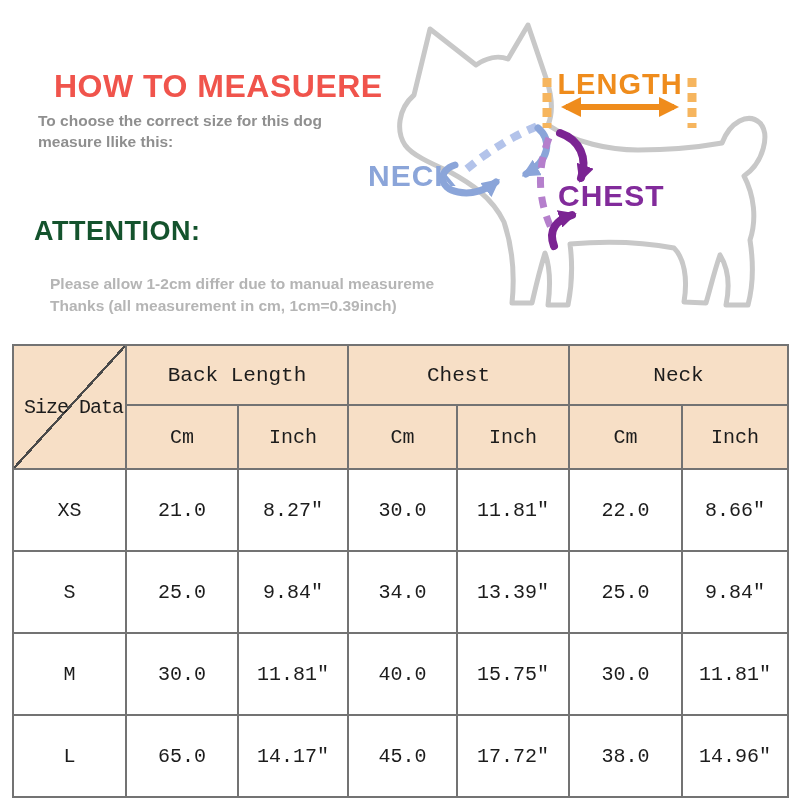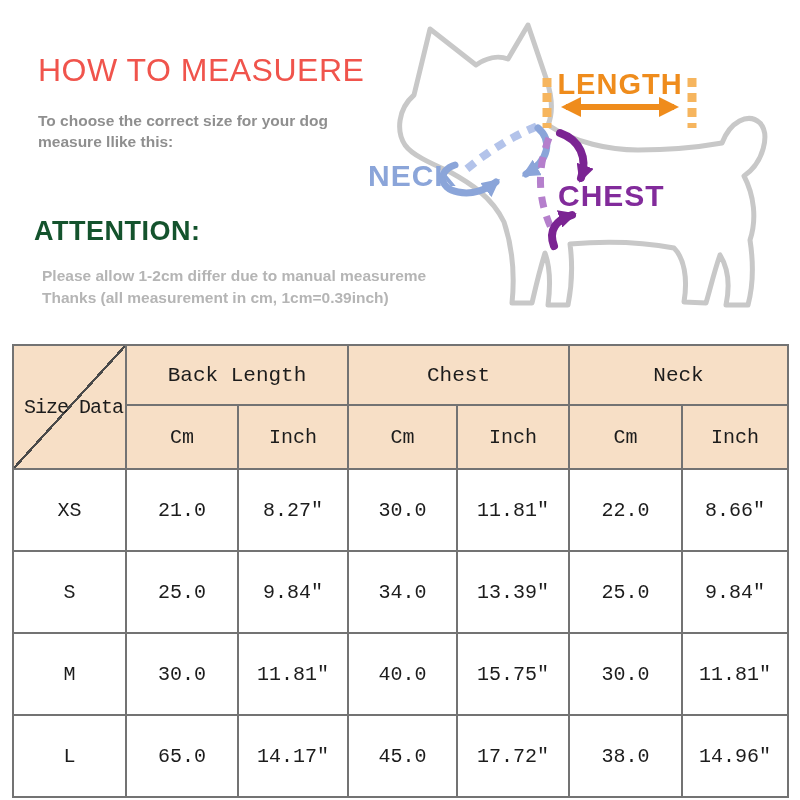--- a/index.html
+++ b/index.html
@@ -1,23 +1,23 @@
 <!DOCTYPE html>
 <html><head>
 <meta charset="utf-8">
 <style>
   html,body{margin:0;padding:0;}
   body{width:800px;height:800px;background:#ffffff;font-family:"Liberation Sans",sans-serif;position:relative;overflow:hidden;}
   .canvas{position:absolute;left:0;top:0;width:800px;height:800px;background:#fff;}
 
   
-  .title{position:absolute;left:38px;top:52px;margin:0;font-size:32px;font-weight:normal;color:#f0544c;letter-spacing:.5px;}
+  .title{position:absolute;left:38px;top:52px;margin:16px;font-size:32px;font-weight:bold;color:#f0544c;letter-spacing:.5px;}
   .sub{position:absolute;left:38px;top:110px;margin:0;font-size:15.5px;font-weight:bold;color:#8f8f8f;line-height:21px;}
   .att{position:absolute;left:34px;top:216px;margin:0;font-size:27px;font-weight:bold;color:#14532d;letter-spacing:.5px;}
-  .note{position:absolute;left:34px;margin:8px;font-size:15.5px;font-weight:bold;color:#b5b5b5;white-space:nowrap;}
+  .note{position:absolute;left:34px;margin:16px;font-size:15.5px;font-weight:bold;color:#b5b5b5;white-space:nowrap;}
   .note1{top:259px;width:398px;overflow:hidden;}
   .note2{top:281px;}
 
   
   .diagram{position:absolute;left:0;top:0;width:800px;height:340px;}
   .diagram text{font-family:"Liberation Sans",sans-serif;font-weight:bold;}
 
   
   table.size{position:absolute;left:12px;top:344px;width:777px;border-collapse:collapse;table-layout:fixed;
              font-family:"Liberation Mono","DejaVu Sans Mono",monospace;color:#1c1c1c;}
@@ -31,21 +31,21 @@
     font-size:20px;text-align:left;vertical-align:middle;}
   td.corner span{display:block;padding-left:8px;letter-spacing:-1px;}
 </style>
 </head>
 <body>
 
 <div class="canvas">
 
   <h1 class="title">HOW TO MEASUERE</h1>
 
-  <p class="sub"><span>To choose the correct size for your dog</span><br><span>measure llike this:</span></p>
+  <p class="sub"><span>To choose the correct size for this dog</span><br><span>measure llike this:</span></p>
 
   <h2 class="att">ATTENTION:</h2>
   <p class="note note1">Please allow 1-2cm differ due to manual measureme</p>
   <p class="note note2">Thanks (all measurement in cm, 1cm=0.39inch)</p>
 
   <svg class="diagram" viewBox="0 0 800 340" xmlns="http://www.w3.org/2000/svg" aria-hidden="true">
     <defs>
       <marker id="ah-orange" markerUnits="userSpaceOnUse" markerWidth="20" markerHeight="20" refX="15" refY="10" orient="auto-start-reverse">
         <path d="M0 0 L20 10 L0 20 Z" fill="#ef8c1c"></path>
       </marker>

